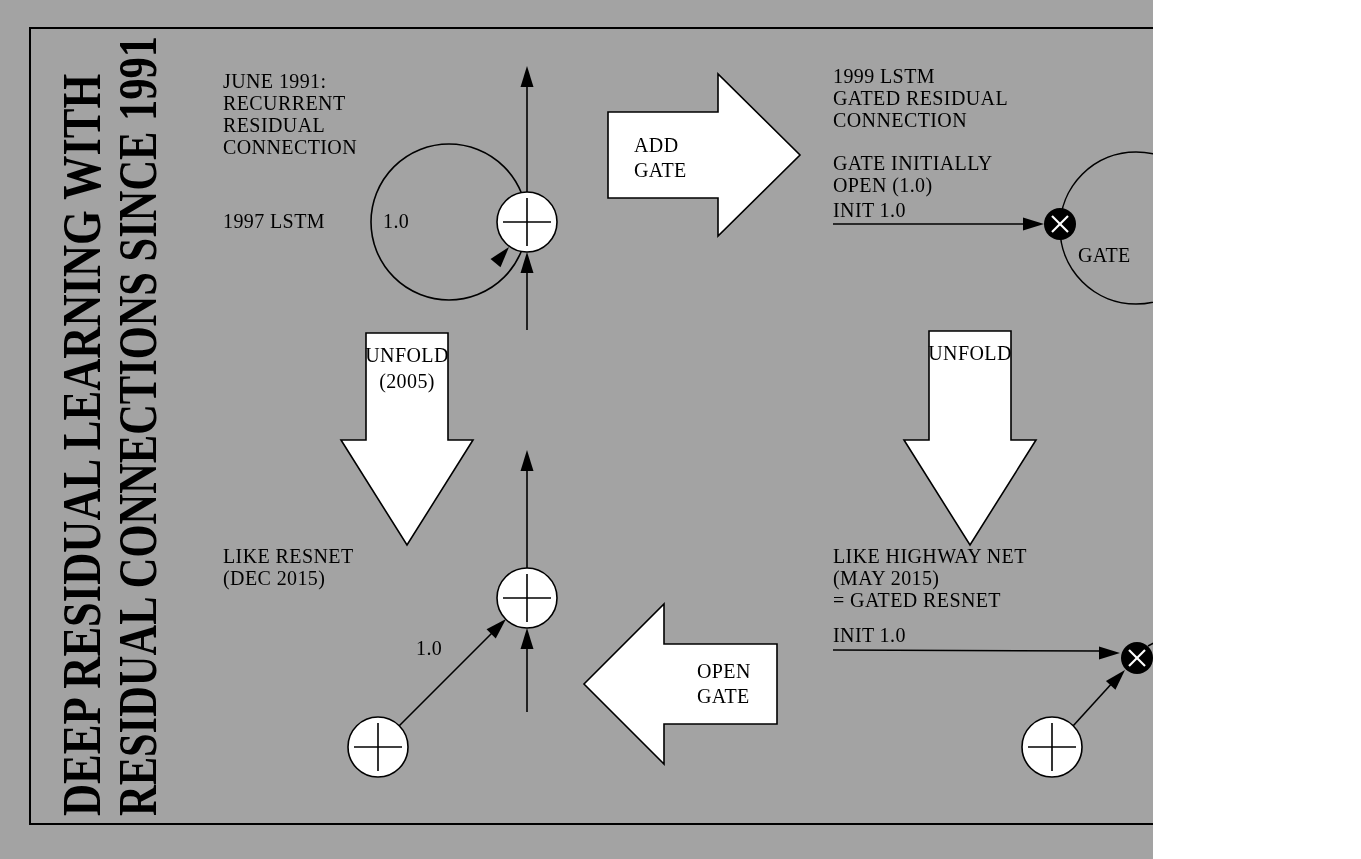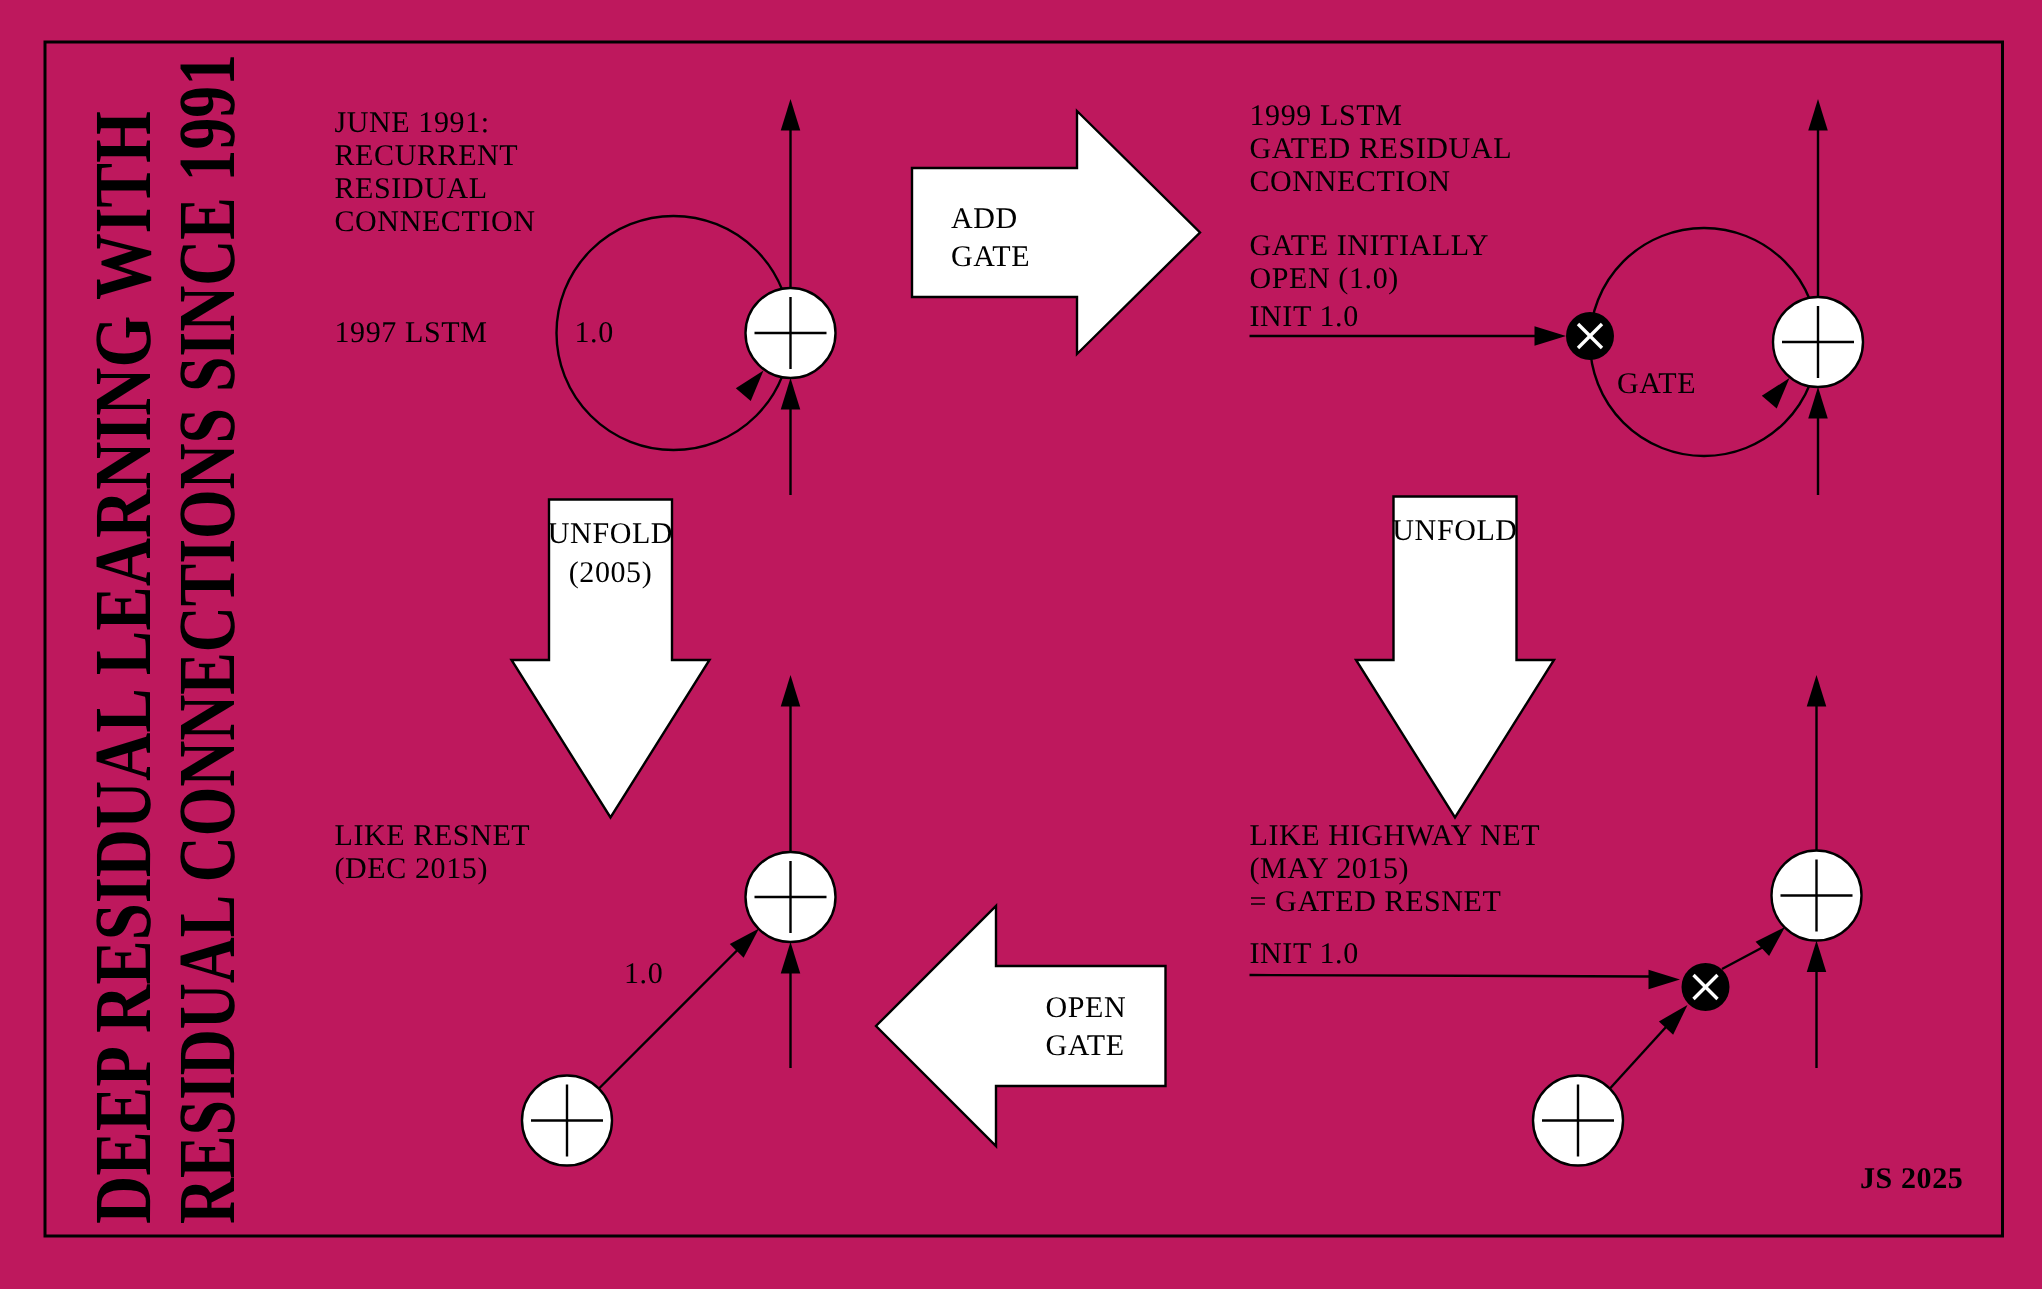--- a/index.html
+++ b/index.html
@@ -1,16 +1,16 @@
 <!DOCTYPE html>
 <html><head>
 <meta charset="utf-8">
 <style>
   html,body { margin:0; padding:0; background:#ffffff; }
-  .page { position:relative; width:1361px; height:859px; background:#be185d; overflow:hidden; }
+  .page { position:relative; width:1153px; height:859px; background:#a3a3a3; overflow:hidden; }
   svg { display:block; }
   .t  { font-family:"Liberation Serif", serif; font-size:20px; fill:#000; letter-spacing:0.4px; }
   .t-mid { text-anchor:middle; }
   .t-bold { font-weight:bold; }
   .title-text { font-family:"Liberation Serif", serif; font-weight:bold; font-size:54px; fill:#000; }
   .ln { stroke:#000; stroke-width:1.6; fill:none; }
   .shape { stroke:#000; stroke-width:1.6; fill:#ffffff; }
   .gate-x { stroke:#ffffff; stroke-width:2.2; }
   .border { stroke:#000; stroke-width:2; fill:none; }
 </style>

